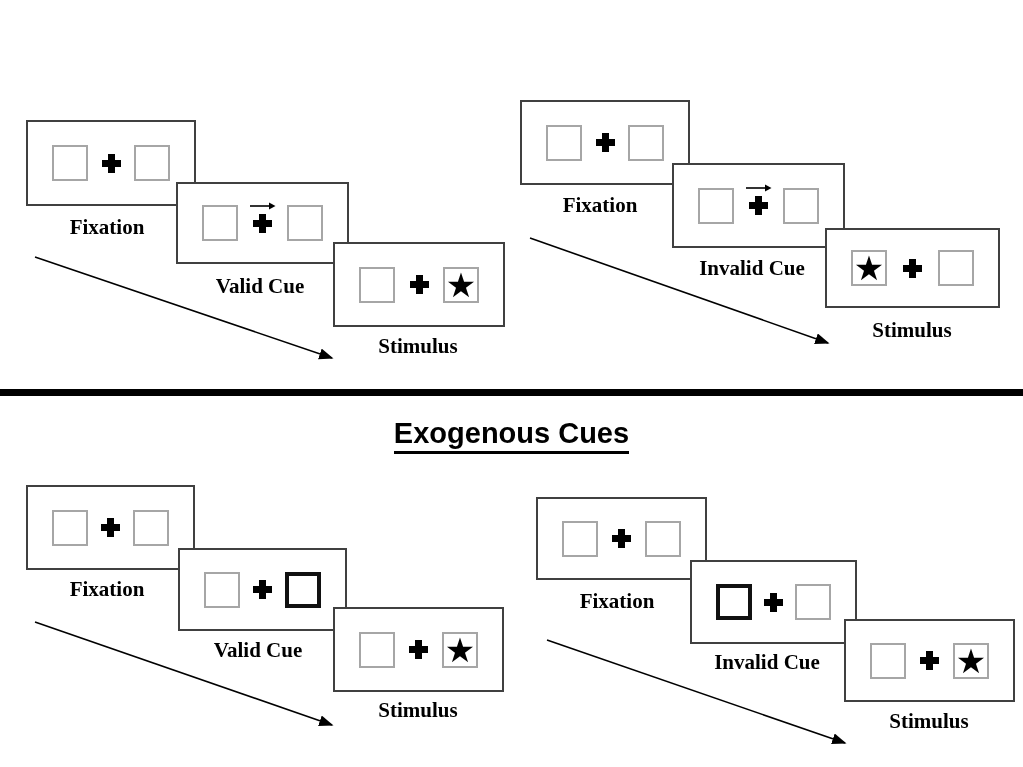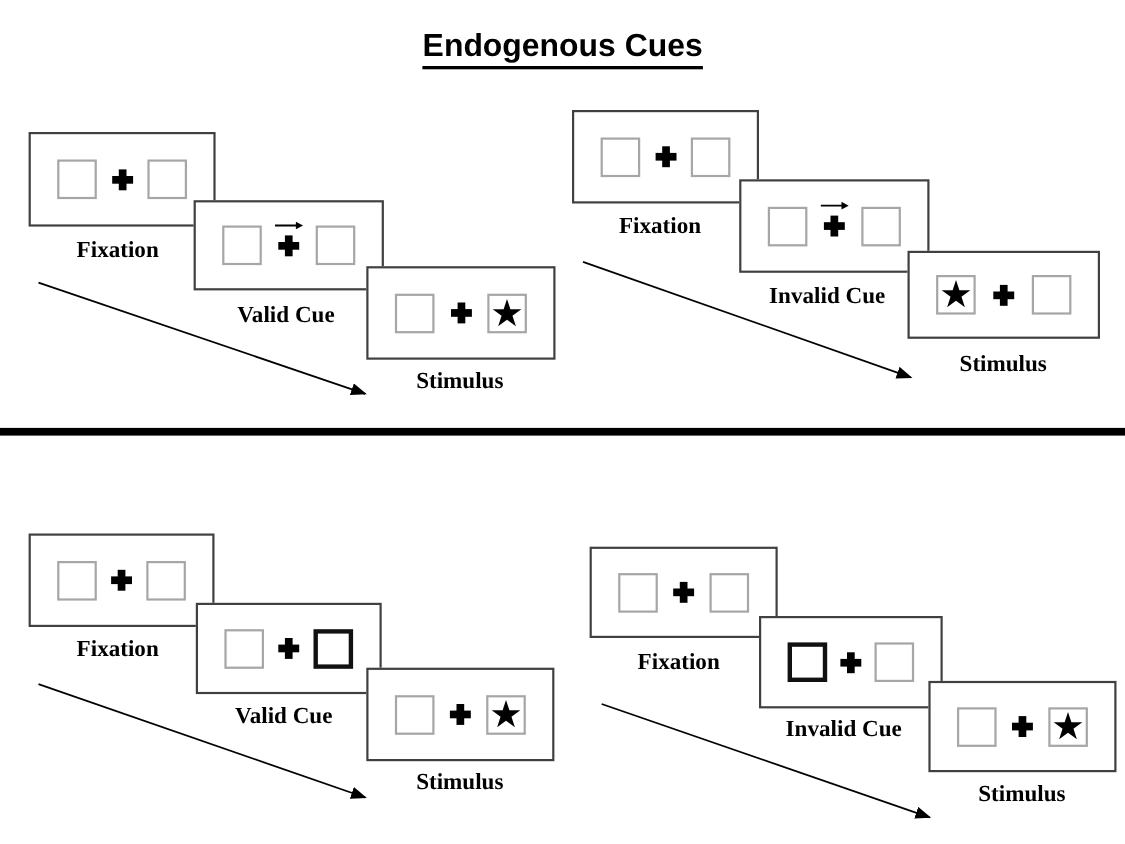--- a/index.html
+++ b/index.html
@@ -55,22 +55,22 @@
   .p-xi2{left:690px;top:560px;width:167px;height:84px;}
   .p-xi3{left:844px;top:619px;width:171px;height:83px;}
   .l-xi1{left:547px;top:589px;} .l-xi2{left:697px;top:650px;} .l-xi3{left:859px;top:709px;}
   .a-xi{left:542px;top:633px;}
 </style>
 </head>
 <body>
 
 <div class="page">
 
-  <div class="title t-endo"><span>Endogenous Cues</span></div>
   <div class="divider"></div>
+  <div class="title t-exo"><span>Exogenous Cues</span></div>
 
   <div class="panel p-ev1">
     <div class="box"></div>
     <div class="center">
         <div class="plus"></div>
       </div>
     <div class="box"></div>
   </div>
   <div class="panel p-ev2">
     <div class="box"></div>

